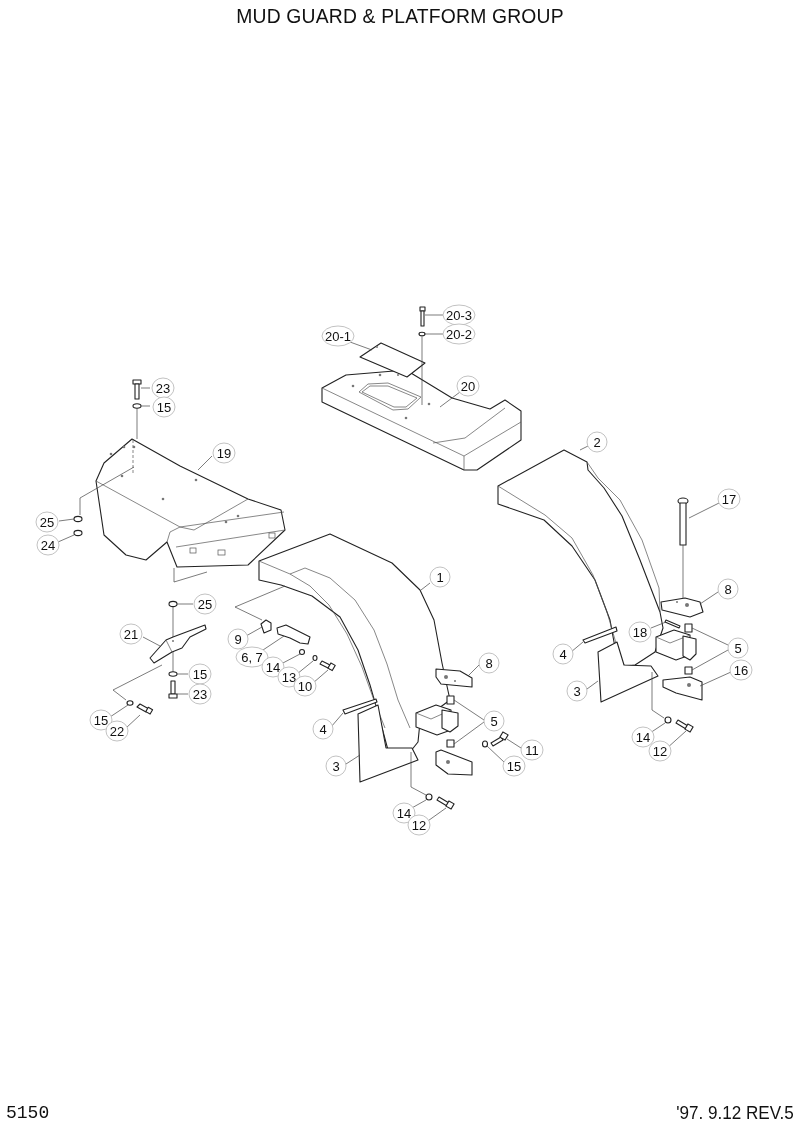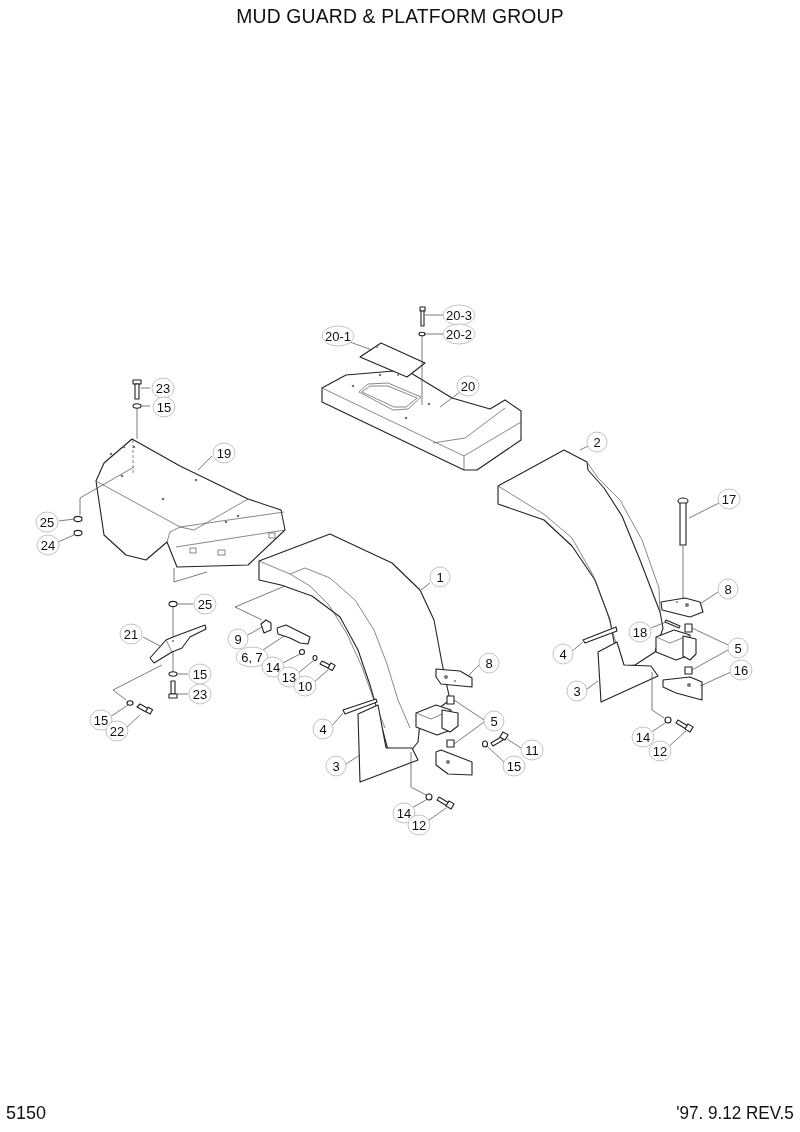--- a/index.html
+++ b/index.html
@@ -1,20 +1,20 @@
 <!DOCTYPE html>
 <html><head>
 <meta charset="utf-8">
 <style>
   html, body { margin: 0; padding: 0; background: #ffffff; }
   body { width: 800px; height: 1132px; position: relative; overflow: hidden;
          font-family: "Liberation Sans", sans-serif; color: #111; }
   .title { position: absolute; left: 0; top: 4px; width: 800px; text-align: center;
            font-size: 21px; letter-spacing: 0.2px; transform: scaleX(0.92); transform-origin: center top; }
-  .page-num { position: absolute; left: 6px; top: 1103px; font-size: 18px; }
+  .page-num { position: absolute; left: 6px; top: 1103px; font-size: 18px; font-family: Liberation Mono, monospace; }
   .rev { position: absolute; right: 6px; top: 1103px; font-size: 18px; transform: scaleX(0.95); transform-origin: right top; }
   svg.diagram { position: absolute; left: 0; top: 0; width: 800px; height: 1132px; }
   .part { fill: #ffffff; stroke: #222; stroke-width: 1.1; stroke-linejoin: round; }
   .thin { fill: none; stroke: #555; stroke-width: 0.7; }
   .leader { fill: none; stroke: #444; stroke-width: 0.7; }
   .hole { fill: #777; stroke: none; }
   .callout-circle { fill: #ffffff; stroke: #bbb; stroke-width: 0.9; }
   .callout-text { font-family: "Liberation Sans", sans-serif; font-size: 13px; fill: #111; }
 </style>
 </head>

